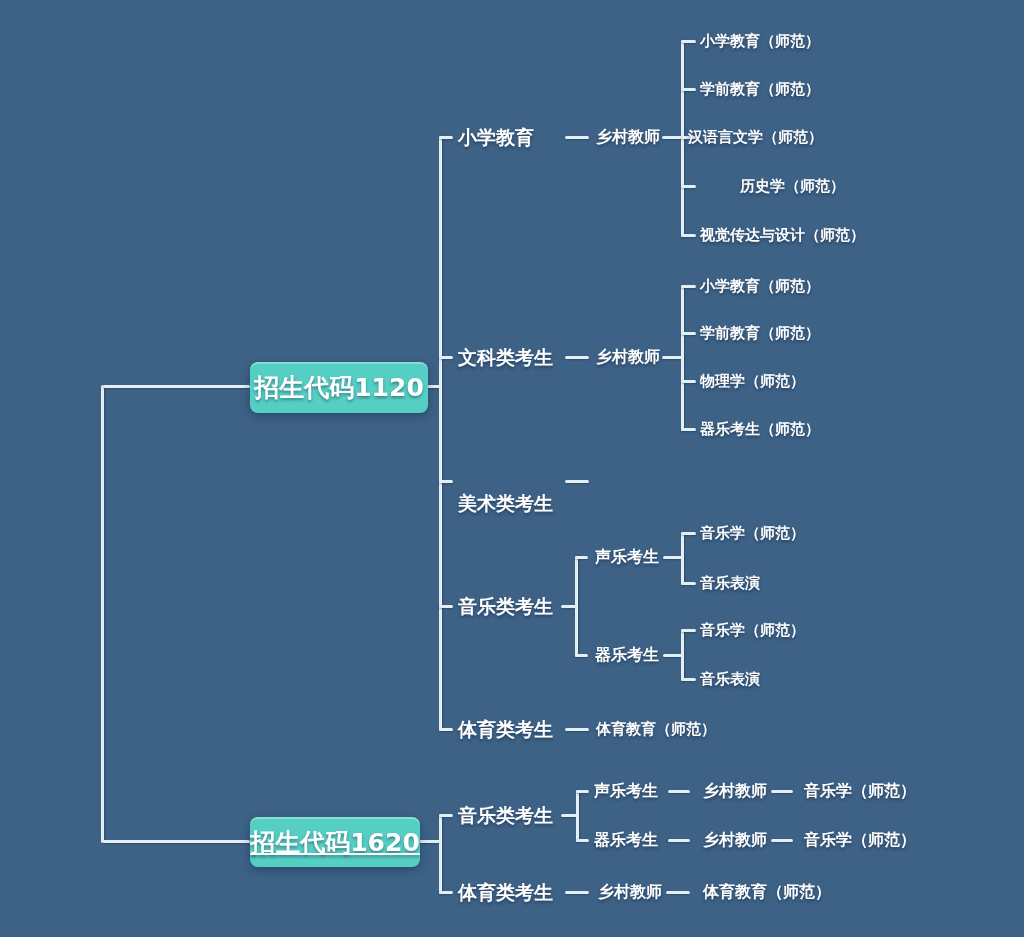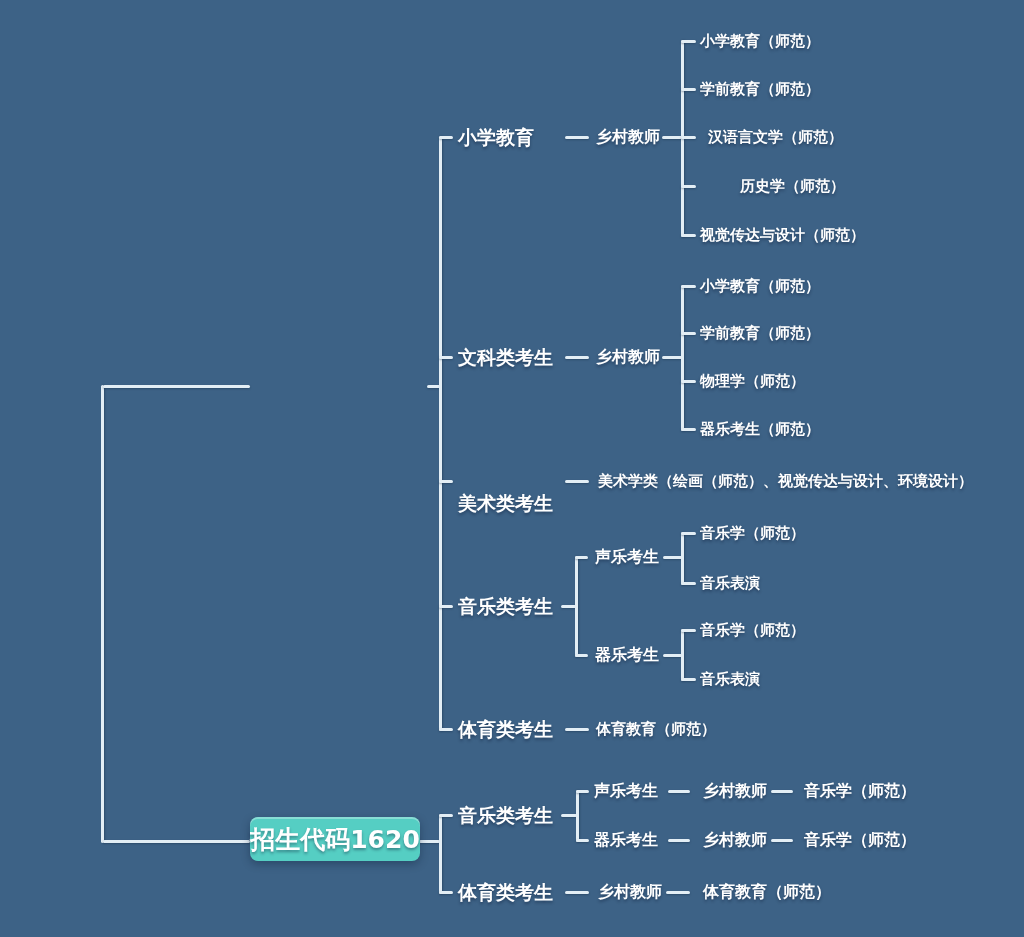--- a/index.html
+++ b/index.html
@@ -88,40 +88,40 @@
   <div class="h" style="left:576px;top:790px;width:13px;"></div>
   <div class="h" style="left:576px;top:839px;width:13px;"></div>
   <div class="h" style="left:668px;top:790px;width:22px;"></div>
   <div class="h" style="left:771px;top:790px;width:22px;"></div>
   <div class="h" style="left:668px;top:839px;width:22px;"></div>
   <div class="h" style="left:771px;top:839px;width:22px;"></div>
   <div class="h" style="left:565px;top:891px;width:24px;"></div>
   <div class="h" style="left:666px;top:891px;width:24px;"></div>
 
 
+  <div class="box code-box" style="left:250px;top:362px;width:178px;height:51px;">招生代码1120</div>
 
-  <div class="box code-box" style="left:250px;top:817px;width:170px;height:44px;">招生代码1620</div>
+  <div class="box code-box" style="left:250px;top:817px;width:170px;height:50px;text-decoration:underline;">招生代码1620</div>
 
   <div class="lbl branch" style="left:458px;top:137px;">小学教育</div>
   <div class="lbl mid" style="left:596px;top:137px;">乡村教师</div>
   <div class="lbl leaf" style="left:700px;top:41px;">小学教育（师范）</div>
   <div class="lbl leaf" style="left:700px;top:89px;">学前教育（师范）</div>
-  <div class="lbl leaf" style="left:708px;top:137px;text-align:right;">汉语言文学（师范）</div>
+  <div class="lbl leaf" style="left:688px;top:137px;text-align:right;">汉语言文学（师范）</div>
   <div class="lbl leaf" style="left:740px;top:186px;">历史学（师范）</div>
   <div class="lbl leaf" style="left:700px;top:235px;">视觉传达与设计（师范）</div>
 
   <div class="lbl branch" style="left:458px;top:357px;">文科类考生</div>
   <div class="lbl mid" style="left:596px;top:357px;">乡村教师</div>
   <div class="lbl leaf" style="left:700px;top:286px;">小学教育（师范）</div>
   <div class="lbl leaf" style="left:700px;top:333px;">学前教育（师范）</div>
   <div class="lbl leaf" style="left:700px;top:381px;">物理学（师范）</div>
   <div class="lbl leaf" style="left:700px;top:429px;">器乐考生（师范）</div>
 
   <div class="lbl branch" style="left:458px;top:503px;">美术类考生</div>
-  <div class="lbl leaf" style="left:598px;top:481px;">美术学类（绘画（师范）、视觉传达与设计、环境设计）</div>
 
   <div class="lbl branch" style="left:458px;top:606px;">音乐类考生</div>
   <div class="lbl mid" style="left:595px;top:557px;">声乐考生</div>
   <div class="lbl leaf" style="left:700px;top:533px;">音乐学（师范）</div>
   <div class="lbl leaf" style="left:700px;top:583px;">音乐表演</div>
   <div class="lbl mid" style="left:595px;top:655px;">器乐考生</div>
   <div class="lbl leaf" style="left:700px;top:630px;">音乐学（师范）</div>
   <div class="lbl leaf" style="left:700px;top:679px;">音乐表演</div>
 
   <div class="lbl branch" style="left:458px;top:729px;">体育类考生</div>

